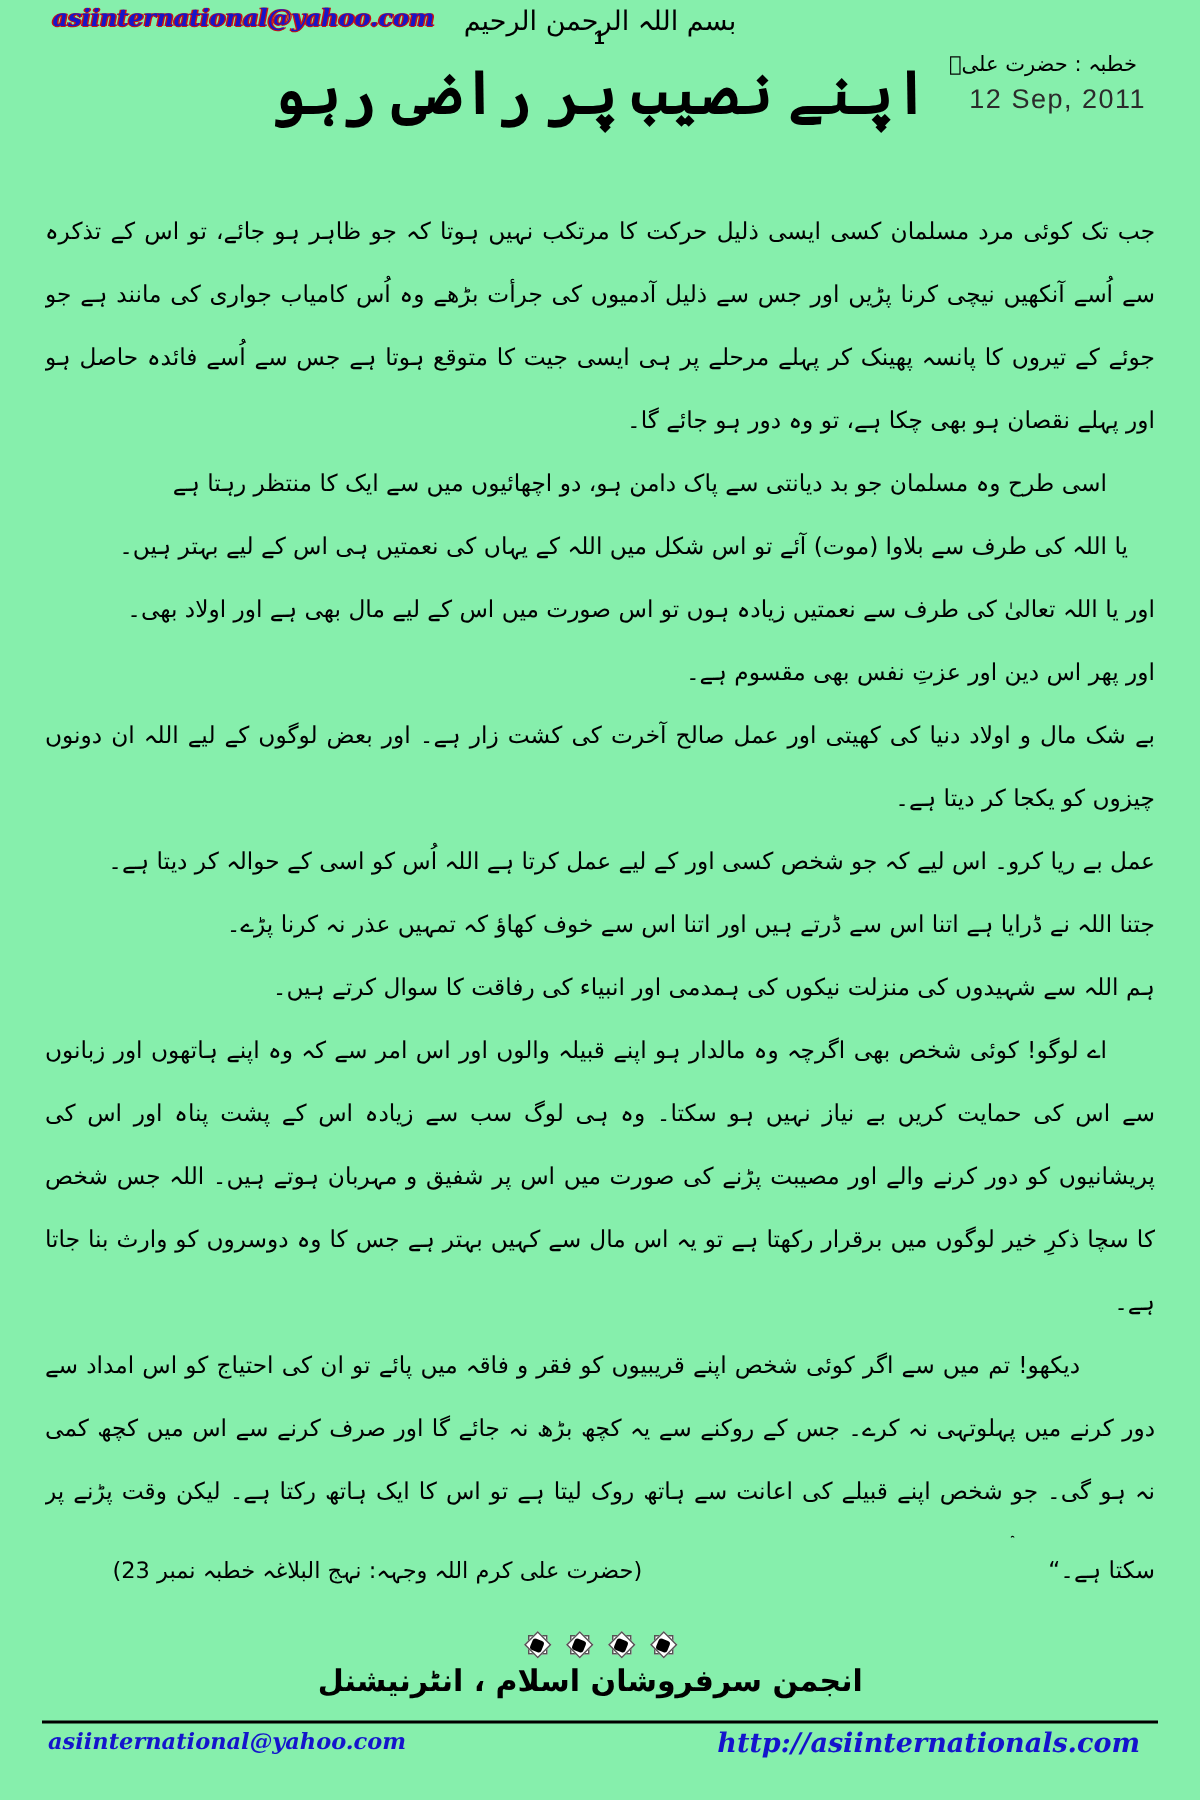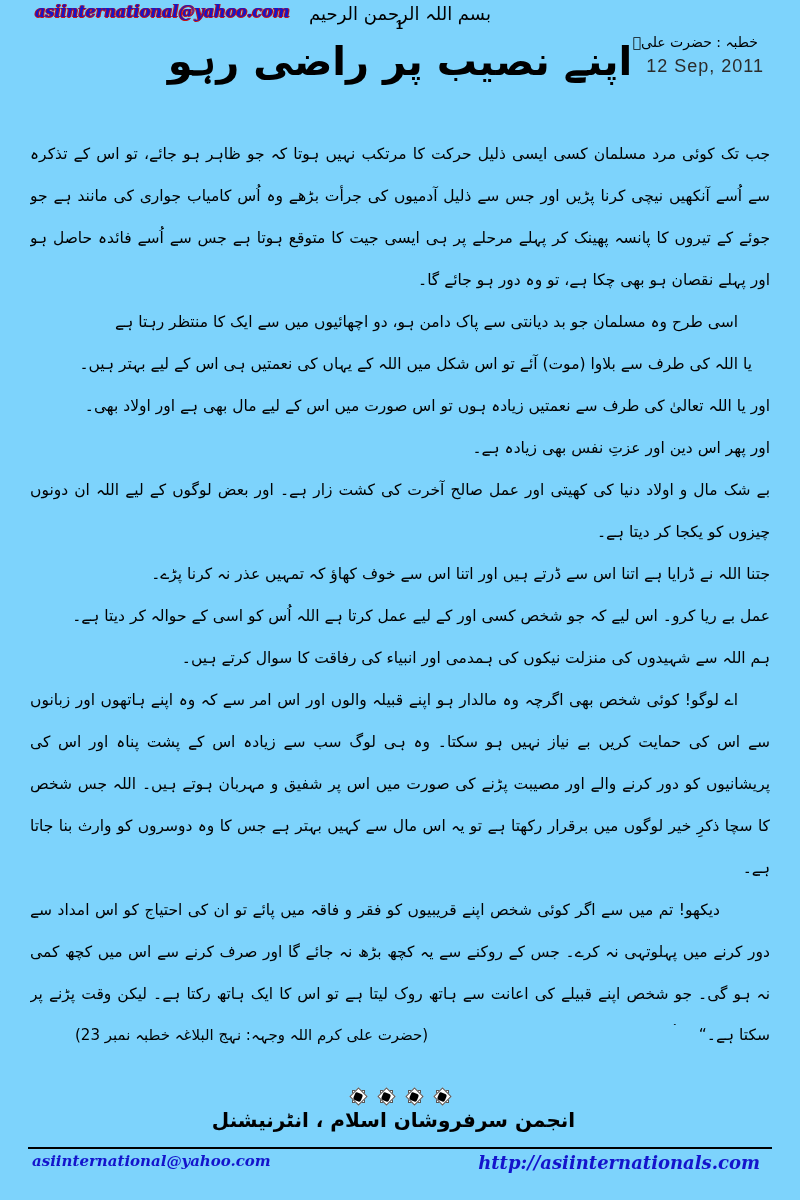--- a/index.html
+++ b/index.html
@@ -1,21 +1,21 @@
 <!DOCTYPE html>
 <html lang="ur"><head>
 <meta charset="utf-8">
 <style>
   * { margin:0; padding:0; box-sizing:border-box; }
   html,body { background:#ffffff; }
   .page {
     position:relative;
     width:800px; height:1200px;
     margin:0 auto;
-    background:#7dd3fc;
+    background:#86efac;
     overflow:hidden;
     font-family:"DejaVu Sans", sans-serif;
     color:#000;
   }
   
   .email-top {
     position:absolute; top:2px; left:35px;
     font-family:"DejaVu Serif", serif;
     font-style:italic; font-weight:bold;
     font-size:16px;
@@ -36,42 +36,42 @@
     position:absolute; top:34px; right:42px;
     font-size:14px; direction:rtl; white-space:nowrap;
   }
   .date {
     position:absolute; top:56px; right:36px;
     font-family:"Liberation Sans", sans-serif;
     font-size:18px; color:#2b2b2b; letter-spacing:1px;margin-left:16px;
   }
   .title {
     position:absolute; top:38px; left:50%; transform:translateX(-50%);
-    font-size:40px; font-weight:bold; direction:rtl; white-space:nowrap;
+    font-size:40px; font-weight:bold; direction:rtl; white-space:nowrap;font-family:Liberation Serif, serif;
   }
   
   .body-text {
     position:absolute; top:133px; left:30px; right:30px;
     height:892px; overflow:hidden;
     direction:rtl;
     font-size:15.5px; line-height:42px;
     text-align:justify;
   }
   .body-text p { margin:0; }
   .body-text p.ind-sm { text-indent:18px; }
   .body-text p.ind-md { text-indent:32px; }
   .body-text p.ind-lg { text-indent:50px; }
   .attribution-row {
     position:absolute; top:1026px; left:30px; right:30px;
     direction:rtl;
     display:flex; justify-content:space-between; align-items:baseline;
     padding-left:45px;
     font-size:15.5px;
   }
-  .attribution { font-size:15px; }
+  .attribution { font-size:15px;margin-top:12px; }
   
   .ornaments-row {
     position:absolute; top:1088px; left:0; right:0;
     display:flex; justify-content:center; gap:11px;
   }
   .orn { position:relative; width:17px; height:17px; display:inline-block; }
   .orn::before, .orn::after {
     content:""; position:absolute; inset:2px;
     background:#fff; border:1px solid #555;
   }
@@ -119,24 +119,24 @@
 
   <div class="date">12 Sep, 2011</div>
 
   <div class="title">اپنے نصیب پر راضی رہو</div>
 
   <div class="body-text" id="body-text">
       <p>جب تک کوئی مرد مسلمان کسی ایسی ذلیل حرکت کا مرتکب نہیں ہوتا کہ جو ظاہر ہو جائے، تو اس کے تذکرہ سے اُسے آنکھیں نیچی کرنا پڑیں اور جس سے ذلیل آدمیوں کی جرأت بڑھے وہ اُس کامیاب جواری کی مانند ہے جو جوئے کے تیروں کا پانسہ پھینک کر پہلے مرحلے پر ہی ایسی جیت کا متوقع ہوتا ہے جس سے اُسے فائدہ حاصل ہو اور پہلے نقصان ہو بھی چکا ہے، تو وہ دور ہو جائے گا۔</p>
       <p class="ind-md">اسی طرح وہ مسلمان جو بد دیانتی سے پاک دامن ہو، دو اچھائیوں میں سے ایک کا منتظر رہتا ہے</p>
       <p class="ind-sm">یا اللہ کی طرف سے بلاوا (موت) آئے تو اس شکل میں اللہ کے یہاں کی نعمتیں ہی اس کے لیے بہتر ہیں۔</p>
       <p>اور یا اللہ تعالیٰ کی طرف سے نعمتیں زیادہ ہوں تو اس صورت میں اس کے لیے مال بھی ہے اور اولاد بھی۔</p>
-      <p>اور پھر اس دین اور عزتِ نفس بھی زیادہ ہے۔</p>
+      <p>اور پھر اس دین اور عزتِ نفس بھی مقسوم ہے۔</p>
       <p>بے شک مال و اولاد دنیا کی کھیتی اور عمل صالح آخرت کی کشت زار ہے۔ اور بعض لوگوں کے لیے اللہ ان دونوں چیزوں کو یکجا کر دیتا ہے۔</p>
+      <p>عمل بے ریا کرو۔ اس لیے کہ جو شخص کسی اور کے لیے عمل کرتا ہے اللہ اُس کو اسی کے حوالہ کر دیتا ہے۔</p>
       <p>جتنا اللہ نے ڈرایا ہے اتنا اس سے ڈرتے ہیں اور اتنا اس سے خوف کھاؤ کہ تمہیں عذر نہ کرنا پڑے۔</p>
-      <p>عمل بے ریا کرو۔ اس لیے کہ جو شخص کسی اور کے لیے عمل کرتا ہے اللہ اُس کو اسی کے حوالہ کر دیتا ہے۔</p>
       <p>ہم اللہ سے شہیدوں کی منزلت نیکوں کی ہمدمی اور انبیاء کی رفاقت کا سوال کرتے ہیں۔</p>
       <p class="ind-md">اے لوگو! کوئی شخص بھی اگرچہ وہ مالدار ہو اپنے قبیلہ والوں اور اس امر سے کہ وہ اپنے ہاتھوں اور زبانوں سے اس کی حمایت کریں بے نیاز نہیں ہو سکتا۔ وہ ہی لوگ سب سے زیادہ اس کے پشت پناہ اور اس کی پریشانیوں کو دور کرنے والے اور مصیبت پڑنے کی صورت میں اس پر شفیق و مہربان ہوتے ہیں۔ اللہ جس شخص کا سچا ذکرِ خیر لوگوں میں برقرار رکھتا ہے تو یہ اس مال سے کہیں بہتر ہے جس کا وہ دوسروں کو وارث بنا جاتا ہے۔</p>
       <p class="ind-lg">دیکھو! تم میں سے اگر کوئی شخص اپنے قریبیوں کو فقر و فاقہ میں پائے تو ان کی احتیاج کو اس امداد سے دور کرنے میں پہلوتہی نہ کرے۔ جس کے روکنے سے یہ کچھ بڑھ نہ جائے گا اور صرف کرنے سے اس میں کچھ کمی نہ ہو گی۔ جو شخص اپنے قبیلے کی اعانت سے ہاتھ روک لیتا ہے تو اس کا ایک ہاتھ رکتا ہے۔ لیکن وقت پڑنے پر بہت سے ہاتھ اُس کی مدد سے رُک جاتے ہیں۔ جو شخص نرم خو ہو وہ اپنی قوم کی محبت ہمیشہ باقی رکھ</p>
     </div>
 
   <div class="attribution-row">
     <span>سکتا ہے۔“</span>
     <span class="attribution">(حضرت علی کرم اللہ وجہہ: نہج البلاغہ  خطبہ نمبر 23)</span>
   </div>
 

